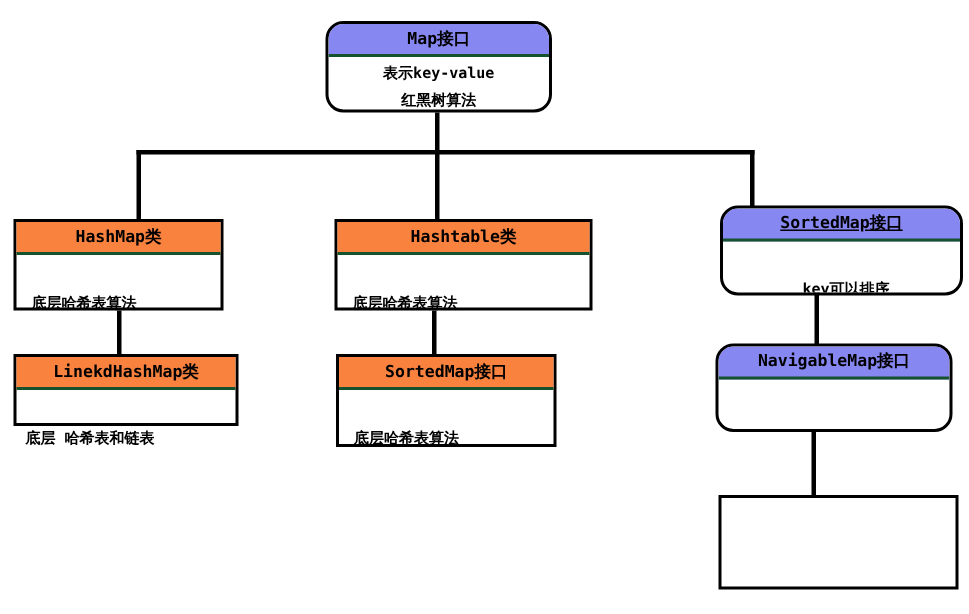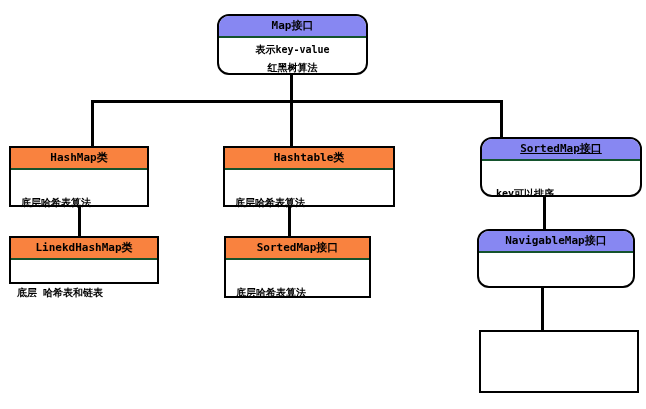--- a/index.html
+++ b/index.html
@@ -78,21 +78,21 @@
     <div class="bd">底层哈希表算法</div>
   </div>
 
   <div class="node cls" style="left:223px; top:146px; width:172px; height:61px;">
     <div class="hdr">Hashtable类</div>
     <div class="bd">底层哈希表算法</div>
   </div>
 
   <div class="node iface rounded" style="left:480px; top:137px; width:162px; height:60px;text-decoration:underline;">
     <div class="hdr">SortedMap接口</div>
-    <div class="bd" style="padding-left:14px;">key可以排序</div>
+    <div class="bd" style="padding-left:14px;text-align:center;">key可以排序</div>
   </div>
 
   <div class="node cls" style="left:9px; top:236px; width:150px; height:48px;">
     <div class="hdr">LinekdHashMap类</div>
     <div class="bd" style="padding-left:6px;">底层 哈希表和链表</div>
   </div>
 
   <div class="node cls" style="left:224px; top:236px; width:147px; height:62px;">
     <div class="hdr">SortedMap接口</div>
     <div class="bd">底层哈希表算法</div>

